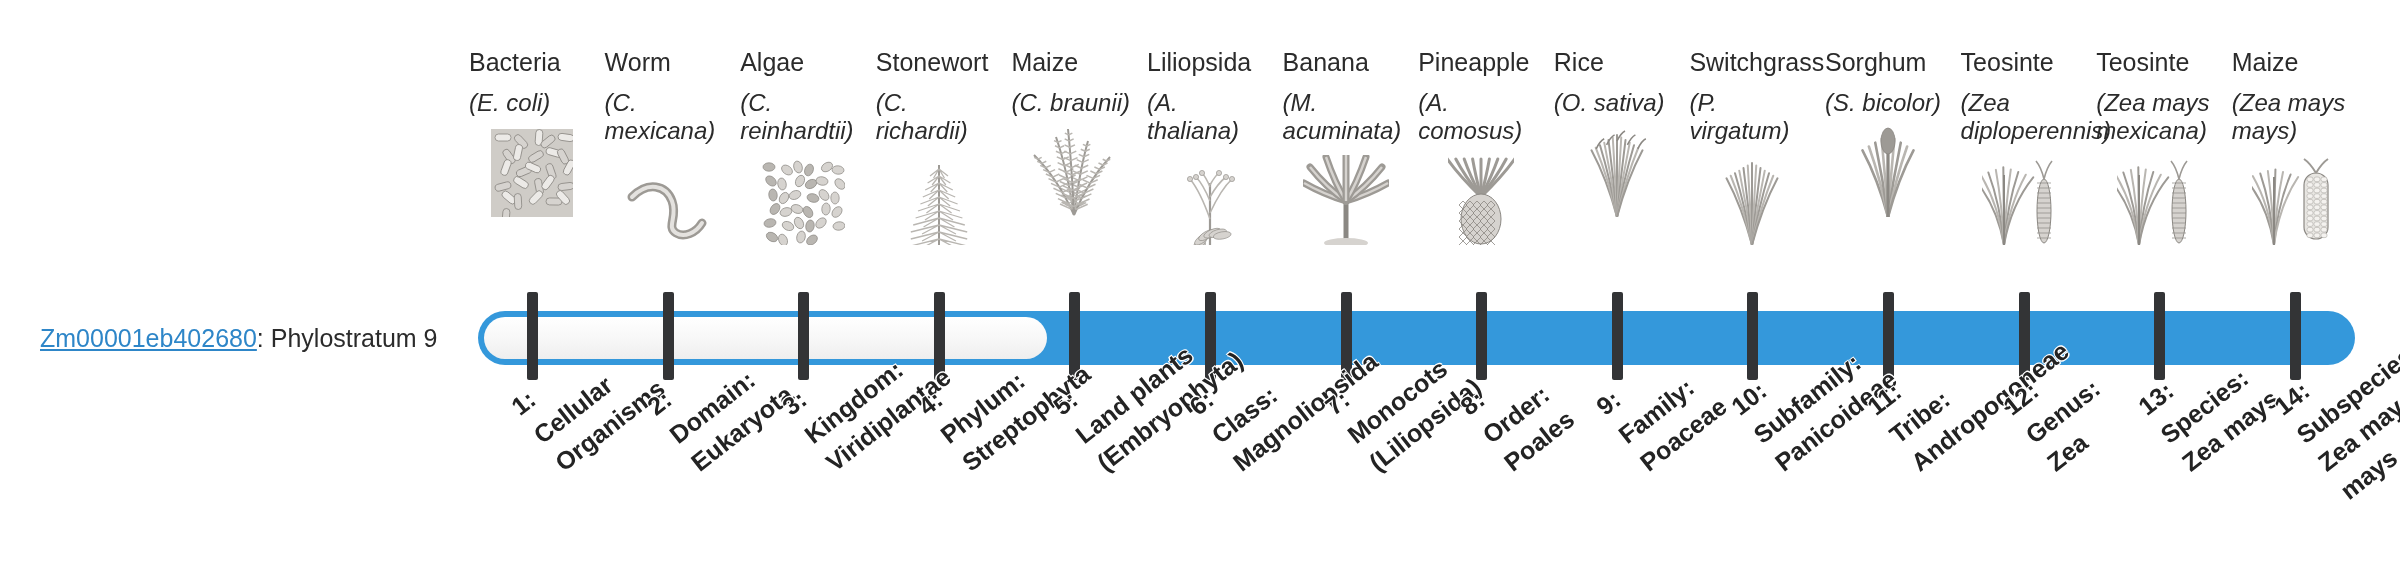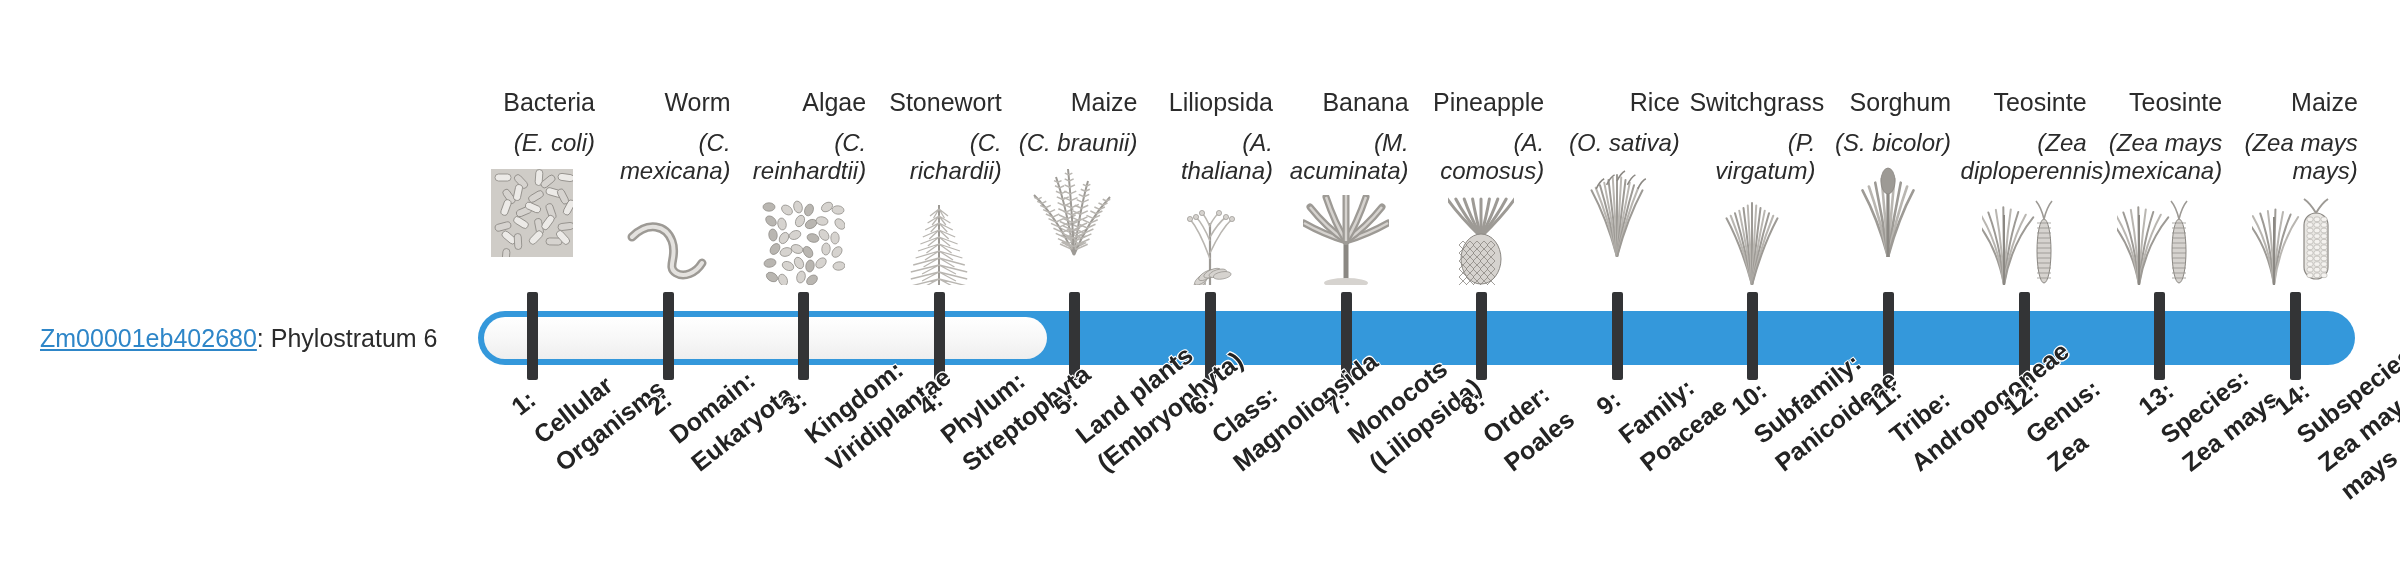--- a/index.html
+++ b/index.html
@@ -32,22 +32,21 @@
 
   
   .species-row{
     position:absolute;
     left:0;top:0;width:2400px;height:300px;
   }
   .species{
     position:absolute;
     top:48px;
     width:126px;
-    text-align:right;
-    margin-top:40px;
+    text-align:left;
   }
   .sp-common{
     font-size:25px;
     line-height:1.18;
     color:#2b2b2b;
     white-space:nowrap;
   }
   .sp-latin{
     font-size:24px;
     font-style:italic;
@@ -116,21 +115,21 @@
        1px -1px 0 #ffffff, -1px -1px 0 #ffffff;
   }
   .rank span{-webkit-text-stroke:0;}
 </style>
 </head>
 <body>
 
 <div id="root">
 
   <div class="gene-label">
-    <a class="gene-link" href="#">Zm00001eb402680</a><span>: </span><span>Phylostratum 6</span>
+    <a class="gene-link" href="#">Zm00001eb402680</a><span>: </span><span>Phylostratum 9</span>
   </div>
 
   <div class="species-row" id="species-row">
       <div class="species" style="left: 469px;">
         <div class="sp-common">Bacteria</div>
         <div class="sp-latin">(E. coli)</div>
         <div class="sp-thumb">
           <svg width="82" height="88" viewBox="0 0 82 88">
             <rect x="0" y="0" width="82" height="88" fill="#cfccc7"></rect>
             <rect x="4" y="5" width="16" height="7" rx="3.5" fill="#eceae7" stroke="#8b8883" stroke-width="0.8" transform="rotate(0 12 8.5)"></rect>

